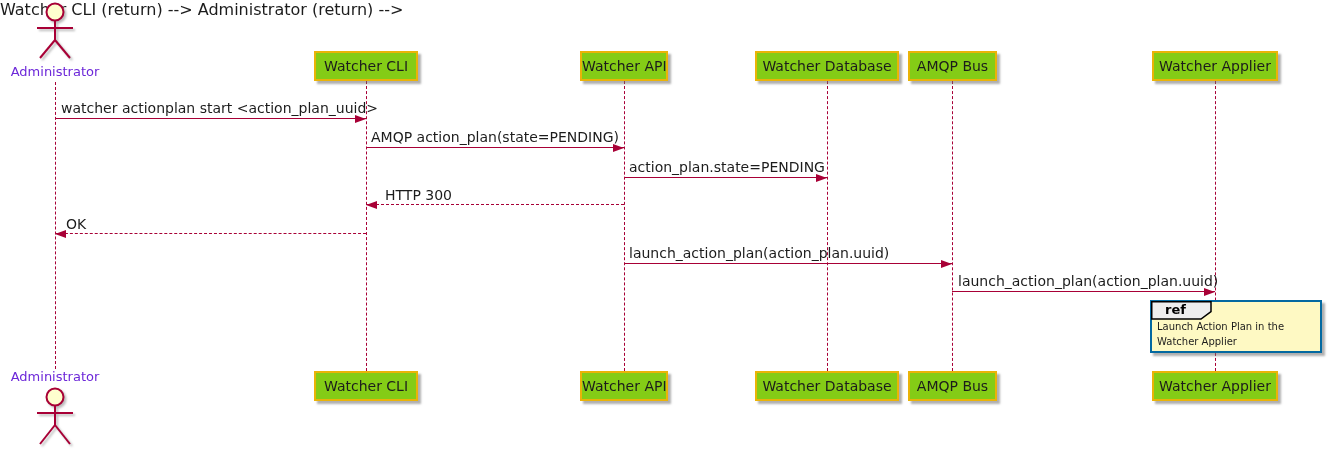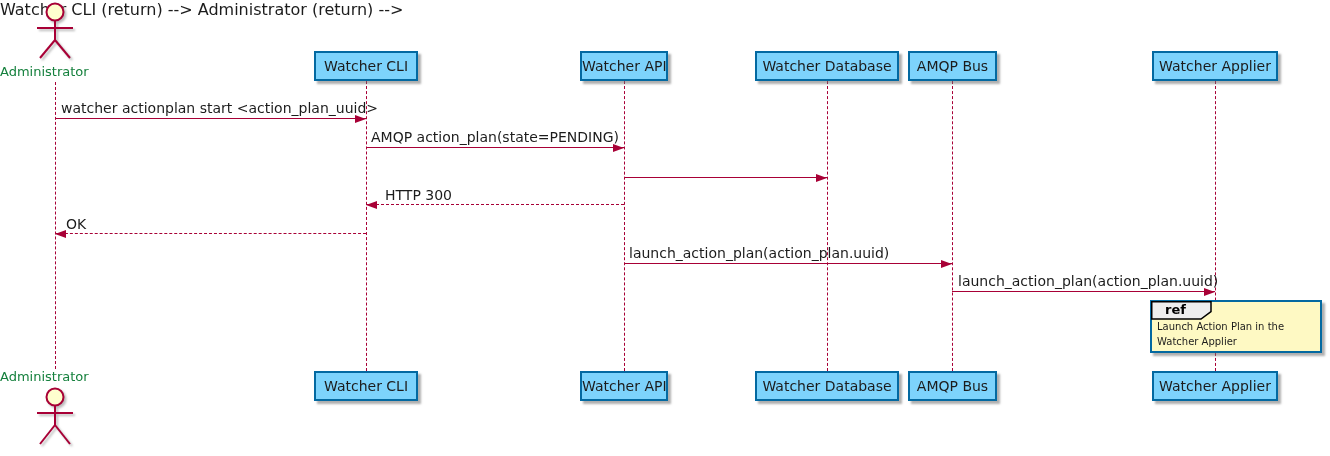--- a/index.html
+++ b/index.html
@@ -5,25 +5,25 @@
   html,body{margin:0;padding:0;background:#ffffff;}
   #canvas{
     position:relative;width:1330px;height:456px;background:#ffffff;overflow:hidden;
     font-family:"DejaVu Sans","Liberation Sans",sans-serif;color:#1c1c1c;
   }
   
   .lifeline{position:absolute;width:0;border-left:1px dashed #A80036;}
   
   .pbox{
     position:absolute;height:26px;line-height:26px;text-align:center;
-    background:#7dd3fc;border:2px solid #0369a1;font-size:14px;color:#1c1c1c;
+    background:#84cc16;border:2px solid #eab308;font-size:14px;color:#1c1c1c;
     box-shadow:3px 3px 2px rgba(110,110,110,0.55);box-sizing:content-box;white-space:nowrap;
   }
   
-  .actor-label{position:absolute;font-size:13px;width:110px;left:0;color:#15803d;}
+  .actor-label{position:absolute;font-size:13px;text-align:center;width:110px;left:0;color:#6d28d9;}
   .actor-svg{position:absolute;filter:drop-shadow(2px 2px 1px rgba(120,120,120,0.5));}
   
   .msg-label{position:absolute;font-size:14px;white-space:nowrap;color:#1c1c1c;}
   .arrow{position:absolute;height:0;}
   .arrow.solid{border-top:1px solid #A80036;}
   .arrow.dashed{border-top:1px dashed #A80036;}
   .head{position:absolute;width:0;height:0;top:-4px;}
   .head.right{right:0;border-left:11px solid #A80036;border-top:4px solid transparent;border-bottom:4px solid transparent;}
   .head.left{left:0;border-right:11px solid #A80036;border-top:4px solid transparent;border-bottom:4px solid transparent;}
   
@@ -88,20 +88,21 @@
     <i class="head right"></i>
   </div>
 
   
   <div class="msg-label" style="left:371px;top:129px">AMQP action_plan(state=PENDING)</div>
   <div class="arrow solid" style="left:366px;top:147px;width:258px">
     <i class="head right"></i>
   </div>
 
   
+  <div class="msg-label" style="left:629px;top:159px">action_plan.state=PENDING</div>
   <div class="arrow solid" style="left:624px;top:177px;width:203px">
     <i class="head right"></i>
   </div>
 
    Watcher CLI (return) --&gt;
   <div class="msg-label" style="left:385px;top:187px">HTTP 300</div>
   <div class="arrow dashed" style="left:366px;top:204px;width:258px">
     <i class="head left"></i>
   </div>
 

